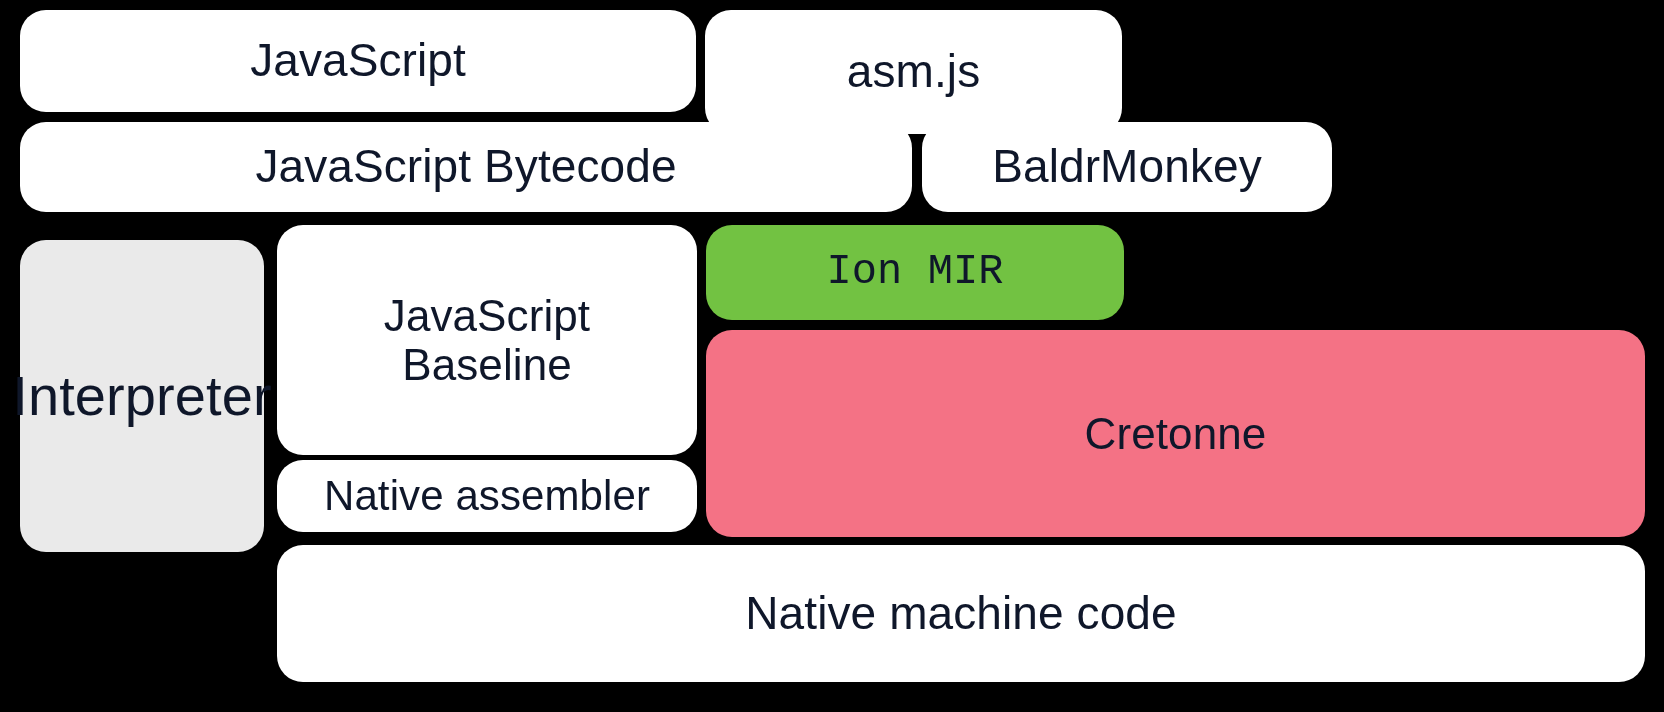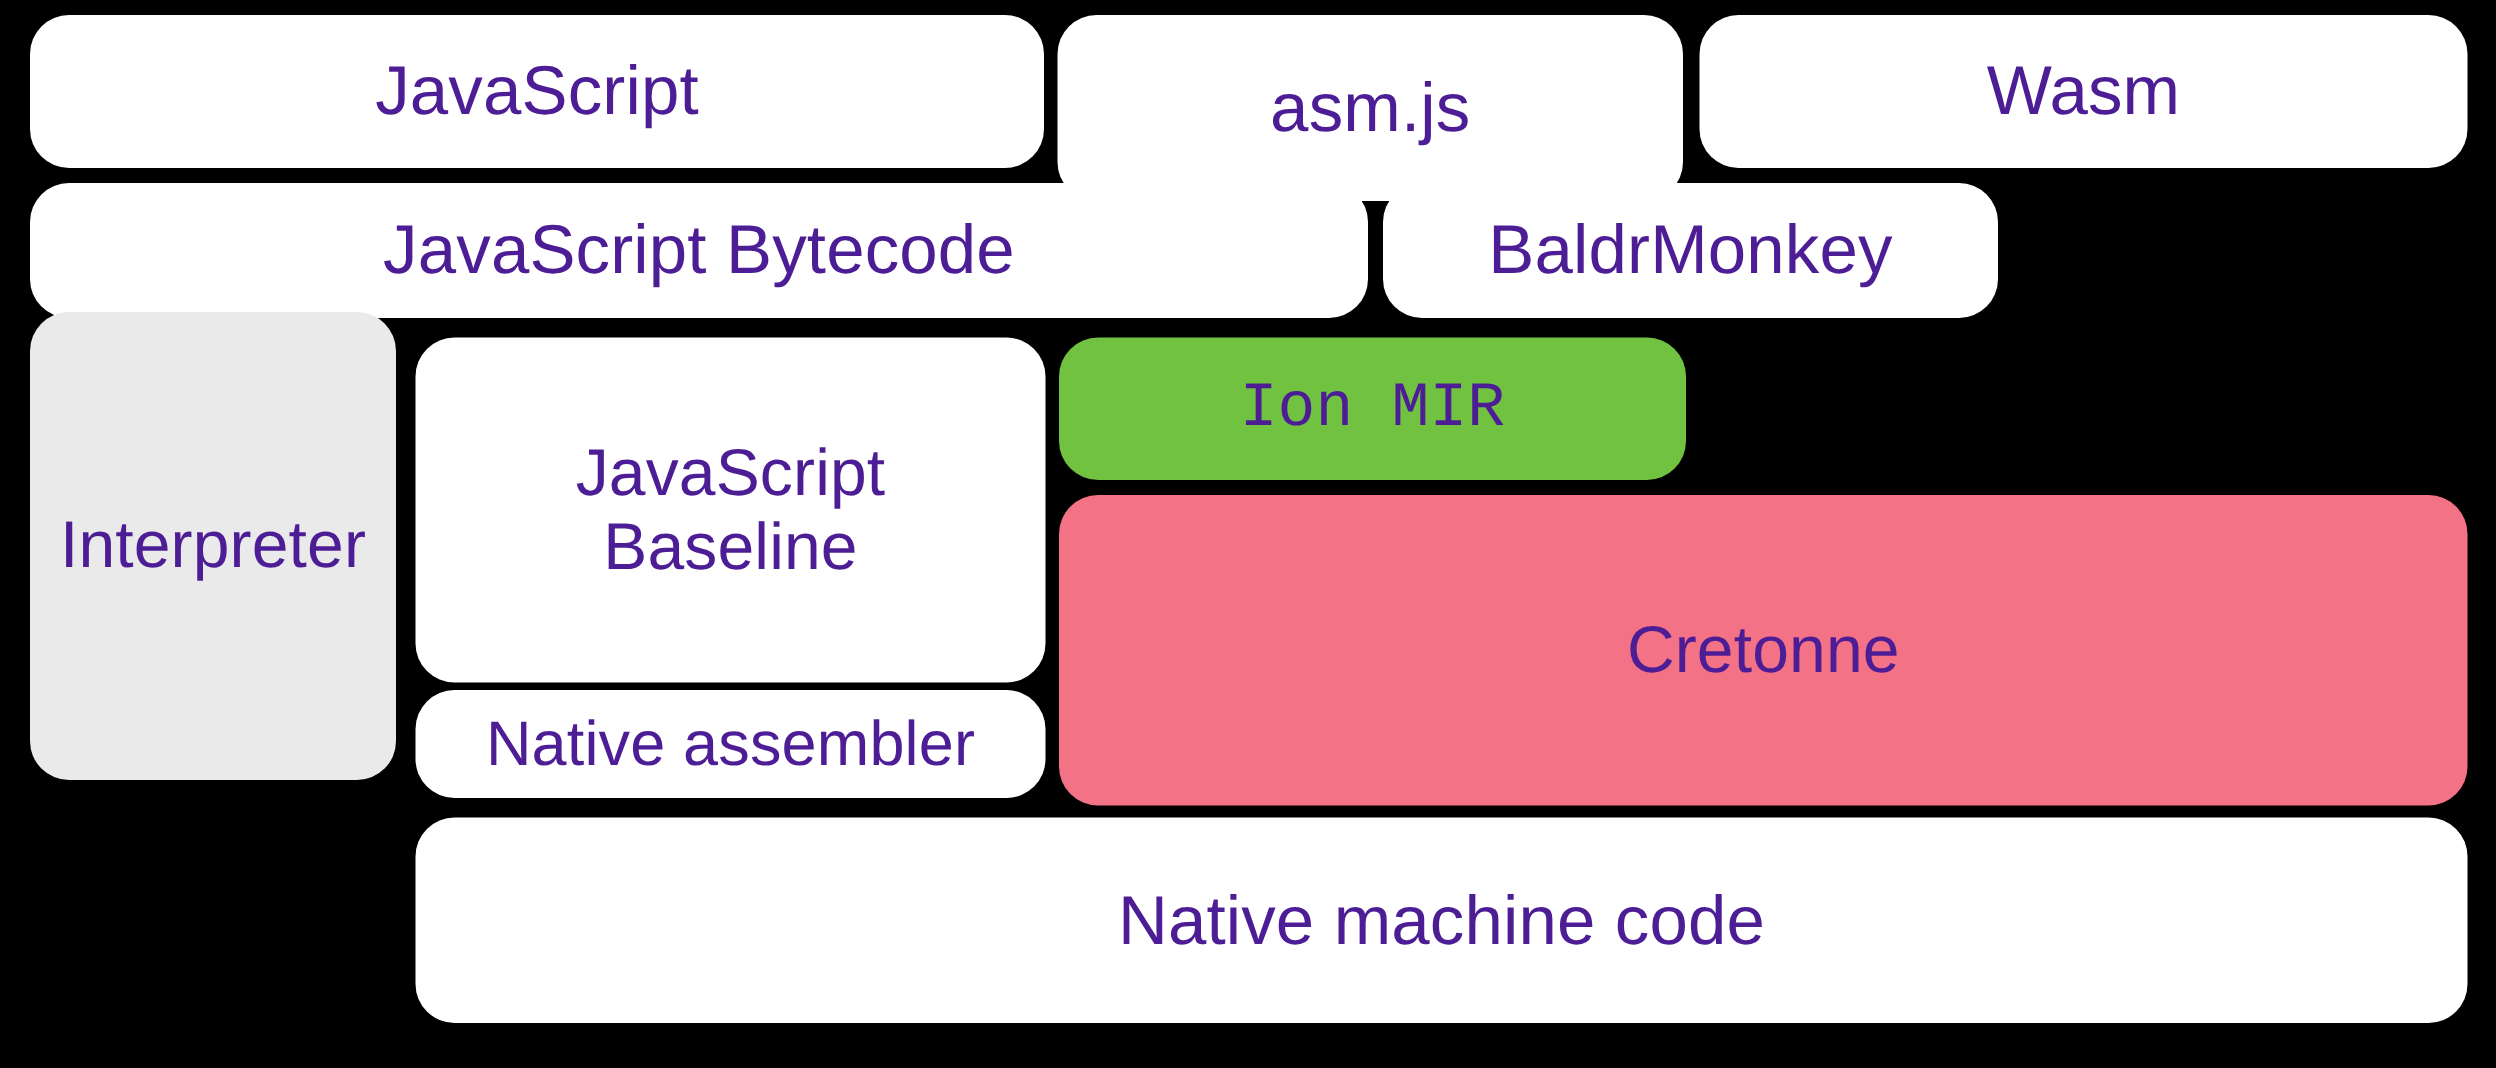--- a/index.html
+++ b/index.html
@@ -16,60 +16,59 @@
     font-family: "Liberation Sans", sans-serif;
   }
   .box {
     position: absolute;
     box-sizing: border-box;
     display: flex;
     align-items: center;
     justify-content: center;
     text-align: center;
     border-radius: 26px;
-    color: #4c1d95;
+    color: #0f172a;
     line-height: 1.12;
     white-space: pre-line;
     letter-spacing: 0.1px;
     user-select: none;
   }
   .box.white  { background: #ffffff; }
   .box.grey   { background: #eaeaea; }
   .box.green  { background: #72c242; font-family: Liberation Mono, monospace; }
   .box.pink   { background: #f47285; }
 
   
   #b-javascript        { left:20px;   top:10px;  width:676px; height:102px; font-size:46px; }
   #b-asmjs             { left:705px;  top:10px;  width:417px; height:124px; font-size:46px; }
   #b-wasm              { left:1133px; top:10px;  width:512px; height:102px; font-size:46px; }
 
   
   #b-js-bytecode       { left:20px;   top:122px; width:892px; height:90px;  font-size:46px; }
   #b-baldrmonkey       { left:922px;  top:122px; width:410px; height:90px;  font-size:46px; }
 
   
-  #b-interpreter       { left:20px;   top:208px; width:244px; height:312px; font-size:44px; }
+  #b-interpreter       { left:20px;   top:240px; width:244px; height:312px; font-size:56px; }
   #b-js-baseline       { left:277px;  top:225px; width:420px; height:230px; font-size:44px; }
   #b-macro-assembler   { left:277px;  top:460px; width:420px; height:72px;  font-size:42px; }
   #b-ion-mir           { left:706px;  top:225px; width:418px; height:95px;  font-size:42px; }
   #b-cretonne          { left:706px;  top:330px; width:939px; height:207px; font-size:44px; }
 
   
   #b-native-machine    { left:277px;  top:545px; width:1368px; height:137px; font-size:46px; }
 </style>
 </head>
 <body>
 
 <div id="canvas">
 
   <div class="box white" id="b-javascript">JavaScript</div>
 
   <div class="box white" id="b-asmjs">asm.js</div>
 
-  <div class="box white" id="b-wasm">Wasm</div>
 
   <div class="box white" id="b-js-bytecode">JavaScript Bytecode</div>
 
   <div class="box white" id="b-baldrmonkey">BaldrMonkey</div>
 
   <div class="box grey" id="b-interpreter">Interpreter</div>
 
   <div class="box white" id="b-js-baseline">JavaScript
 Baseline</div>
 

